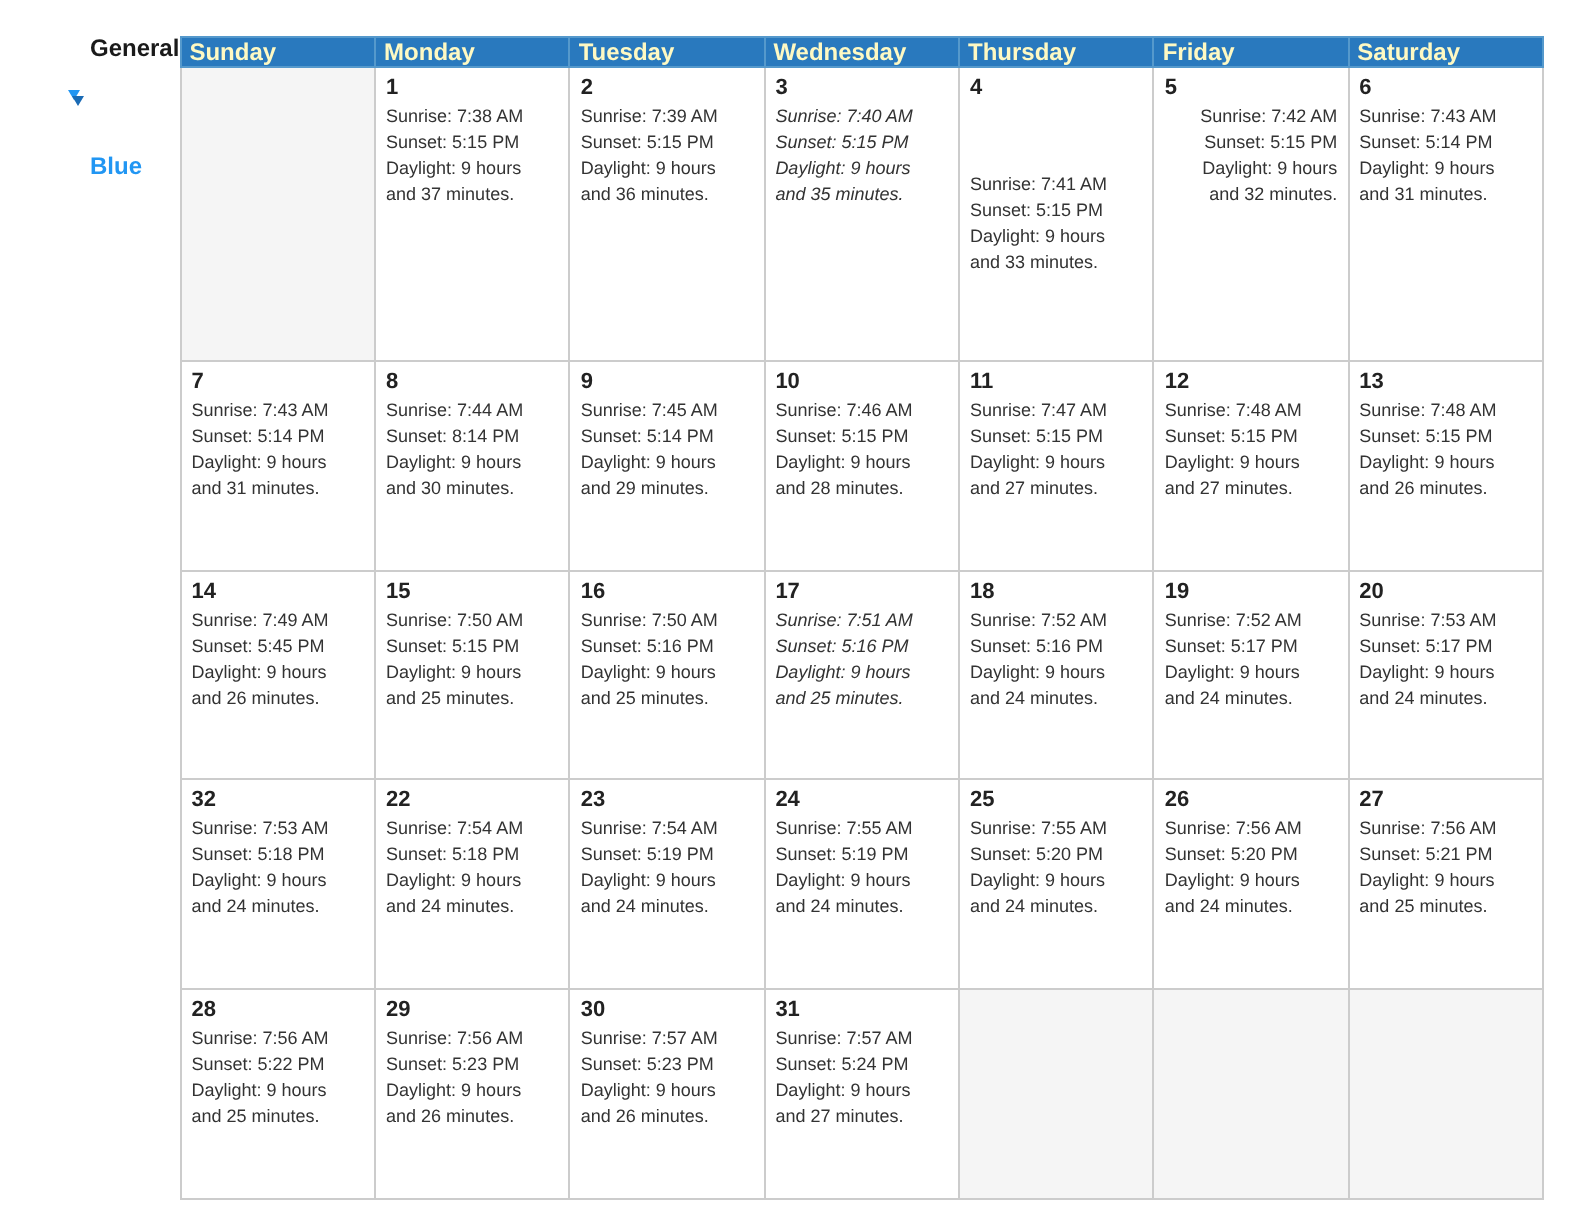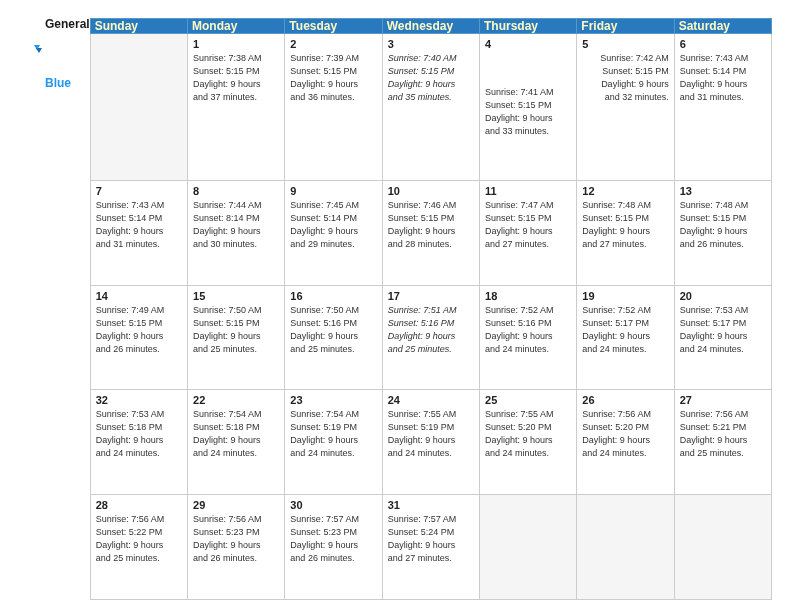--- a/index.html
+++ b/index.html
@@ -212,21 +212,21 @@
             <div class="day-info" style="white-space: pre-line;">Sunrise: 7:48 AM
 Sunset: 5:15 PM
 Daylight: 9 hours
 and 26 minutes.</div>
           </td>
         </tr>
         <tr>
           <td>
             <span class="day-num">14</span>
             <div class="day-info" style="white-space: pre-line;">Sunrise: 7:49 AM
-Sunset: 5:15 PM
+Sunset: 5:45 PM
 Daylight: 9 hours
 and 26 minutes.</div>
           </td>
           <td>
             <span class="day-num">15</span>
             <div class="day-info" style="white-space: pre-line;">Sunrise: 7:50 AM
 Sunset: 5:15 PM
 Daylight: 9 hours
 and 25 minutes.</div>
           </td>

